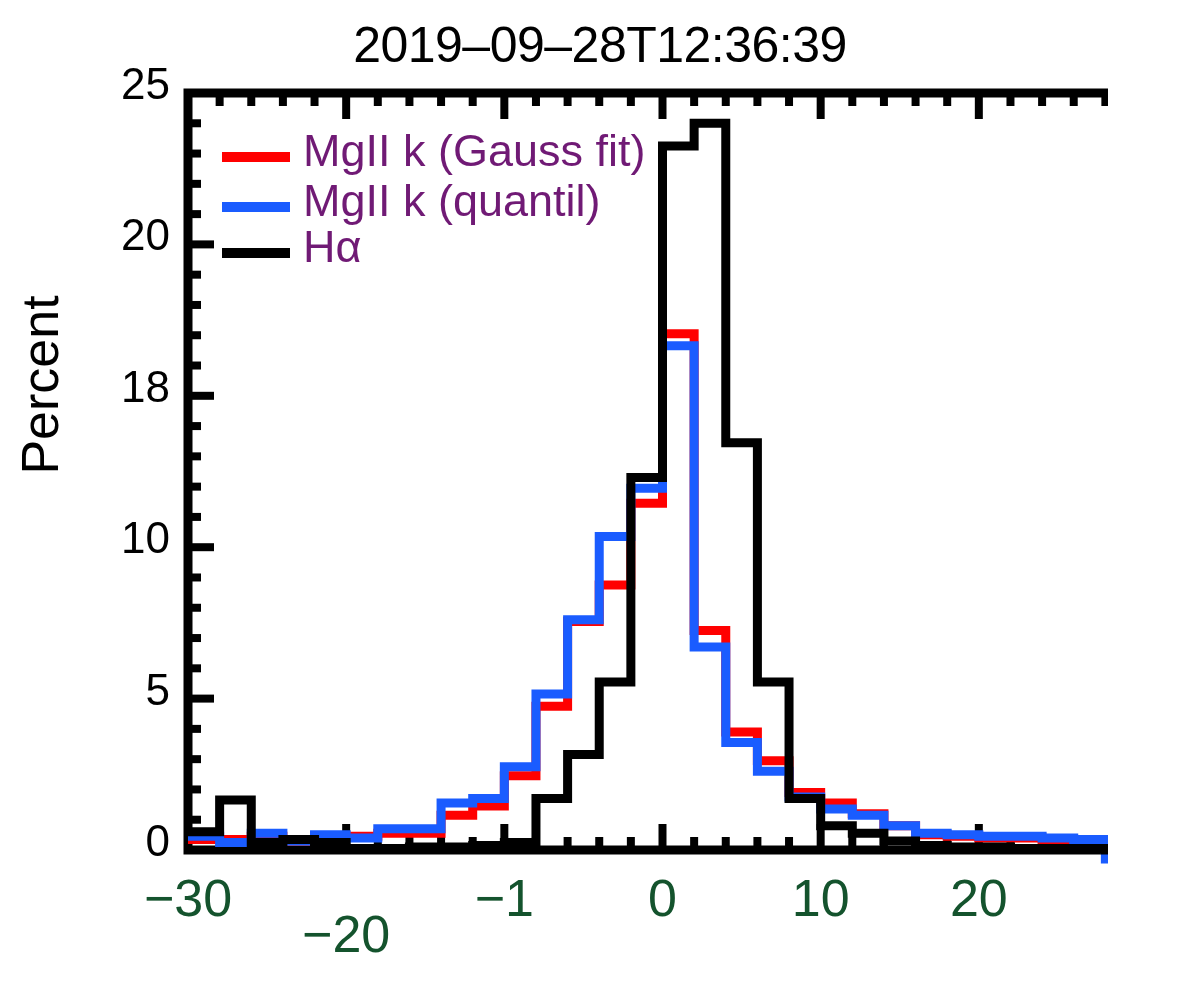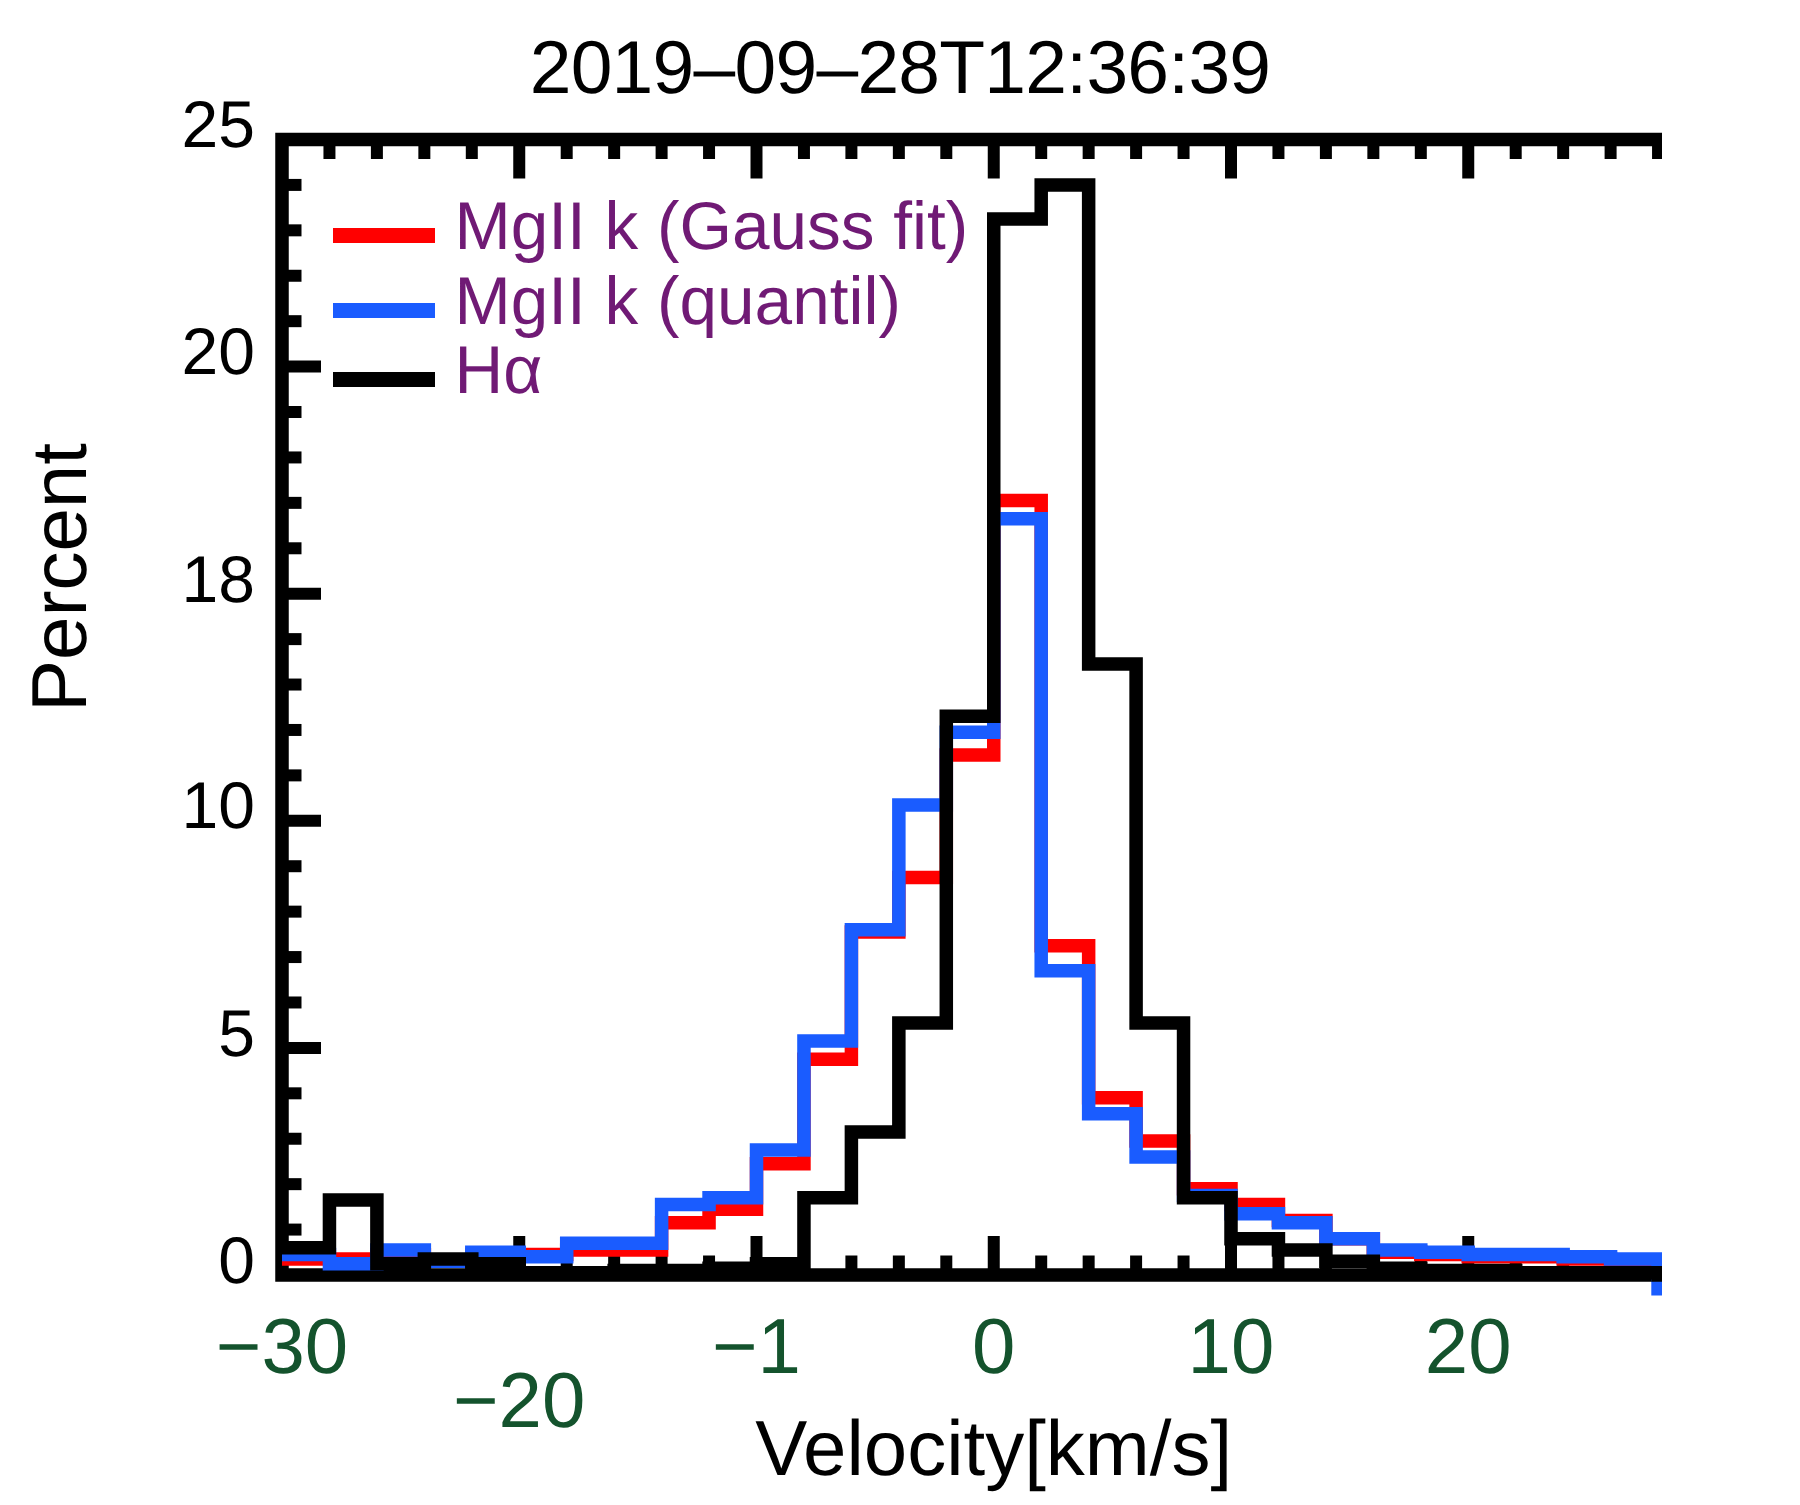--- a/index.html
+++ b/index.html
@@ -77,21 +77,20 @@
   }
 </style>
 </head>
 <body>
 
 <div id="page">
 
   <div id="chart-title">2019–09–28T12:36:39</div>
 
   <div id="ylabel">Percent</div>
-  <div id="xlabel">Velocity[km/s]</div>
 
   <svg id="plot-svg" width="1200" height="1003">
     <g id="axes-frame">
         <rect x="188" y="93" width="949" height="757" fill="none" stroke="#000000" stroke-width="9"></rect>
       </g>
     <g id="ticks">
         <line x1="188" y1="850" x2="188" y2="824" stroke="#000000" stroke-width="8"></line>
         <line x1="188" y1="93" x2="188" y2="119" stroke="#000000" stroke-width="8"></line>
         <line x1="219.63333333333333" y1="850" x2="219.63333333333333" y2="837" stroke="#000000" stroke-width="8"></line>
         <line x1="219.63333333333333" y1="93" x2="219.63333333333333" y2="106" stroke="#000000" stroke-width="8"></line>

